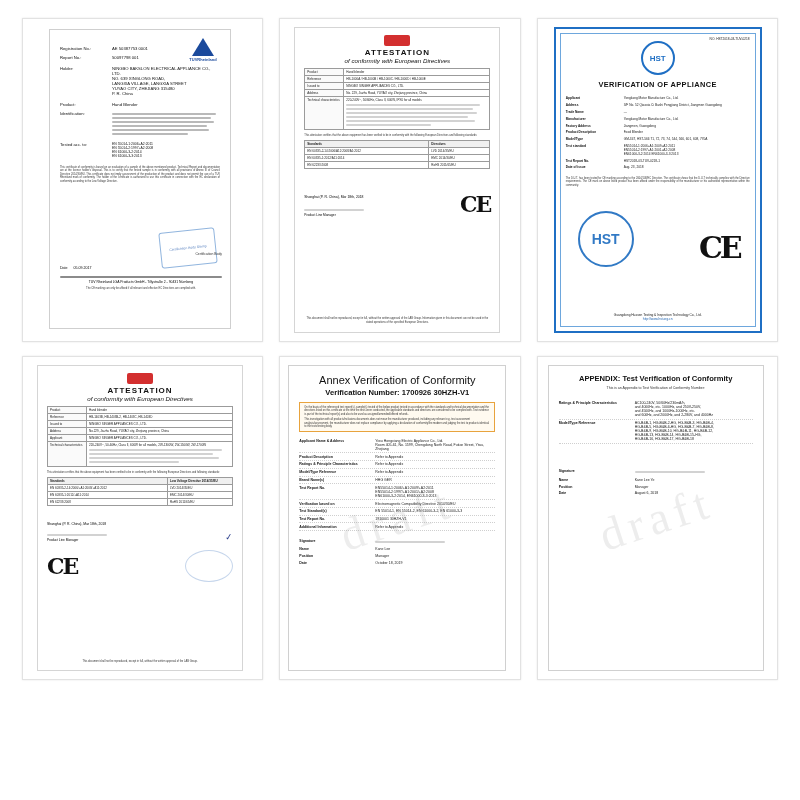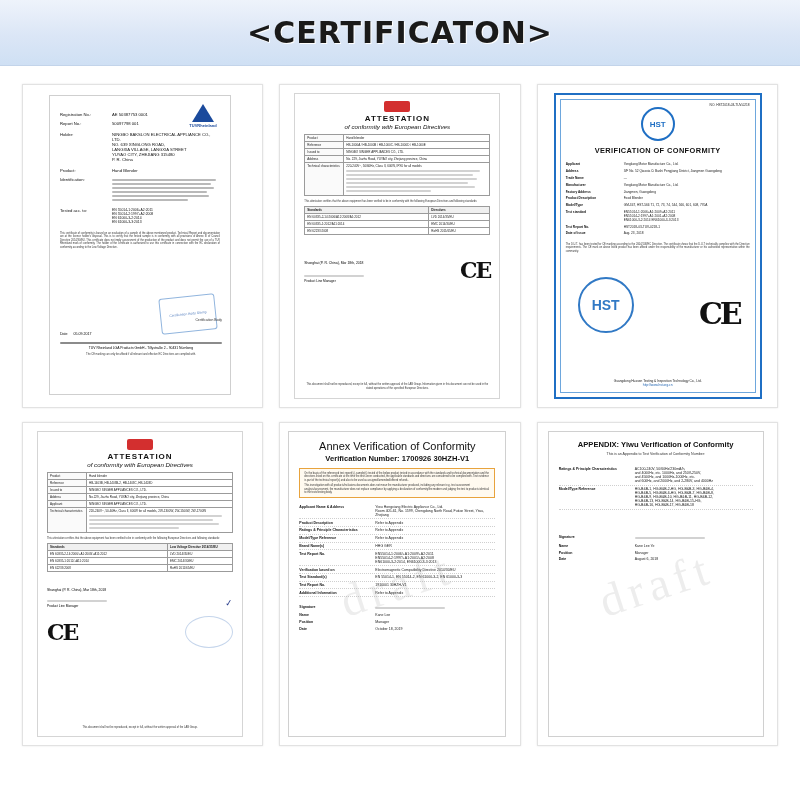--- a/index.html
+++ b/index.html
@@ -126,23 +126,20 @@
     letter-spacing:6px;transform:rotate(-18deg);
     pointer-events:none;font-family:"Liberation Serif", serif;
   }
   .sig{font-family:"Liberation Serif", serif;font-size:9px;color:#2b3f8c;transform:rotate(-8deg);}
 </style>
 </head>
 <body>
 
 <div class="page">
 
-  <div class="banner">
-    <div class="banner-title">&lt;CERTIFICATON&gt;</div>
-  </div>
 
   <div class="grid">
 
     <div class="cert">
       <div class="sheet c1">
 
         <div class="tuv">
           <div class="tri"></div>
           <div class="lbl">TUVRheinland</div>
         </div>
@@ -281,21 +278,21 @@
         </div>
 
         <div class="tiny" style="position:absolute;left:9px;right:9px;bottom:8px;text-align:center">This document shall not be reproduced, except in full, without the written approval of the LAB Group. Information given in this document can not be used in the stated operations of the specified European Directives.</div>
       </div>
     </div>
 
     <div class="cert">
       <div class="sheet c3">
         <div style="font-size:3.2px;text-align:right;color:#222">NO. HST2018-03-TUV-0218</div>
         <div class="hstlogo">HST</div>
-        <div class="title" style="margin-top:5px">VERIFICATION OF CONFORMITY</div>
+        <div class="title" style="margin-top:5px">VERIFICATION OF APPLIANCE</div>
 
         <div style="margin-top:6px">
           <div class="kv" style="border:none">
             <div class="k" style="width:58px;font-size:3.2px">Applicant</div>
             <div class="v" style="font-size:3.2px">Yongkang Motor Manufacture Co., Ltd.</div>
           </div>
           <div class="kv" style="border:none">
             <div class="k" style="width:58px;font-size:3.2px">Address</div>
             <div class="v" style="font-size:3.2px">3/F No. 52 Qiaoxia Ci Bashi Pengjiang District, Jiangmen Guangdong</div>
           </div>
@@ -507,21 +504,21 @@
             <div class="v">October 18, 2019</div>
           </div>
         </div>
       </div>
     </div>
 
     <div class="cert">
       <div class="sheet c6">
         <div class="watermark">draft</div>
 
-        <div class="h1">APPENDIX: Yiwu Verification of Conformity</div>
+        <div class="h1">APPENDIX: Test Verification of Conformity</div>
         <div class="sub">This is an Appendix to Test Verification of Conformity Number:</div>
 
         <div style="margin-top:10px">
           <div class="kv">
             <div class="k">Ratings &amp; Principle Characteristics</div>
             <div class="v" style="white-space:pre-line">AC100-240V, 50/60Hz/230mA/h,
 and 4000Hz, etc. 1000Hz, and 250V-250V,
 and 4500Hz, and 1000Hz-1000Hz, etc.
 and 600Hz, and 2000Hz, and 2-280V, and 4000Hz</div>
           </div>

